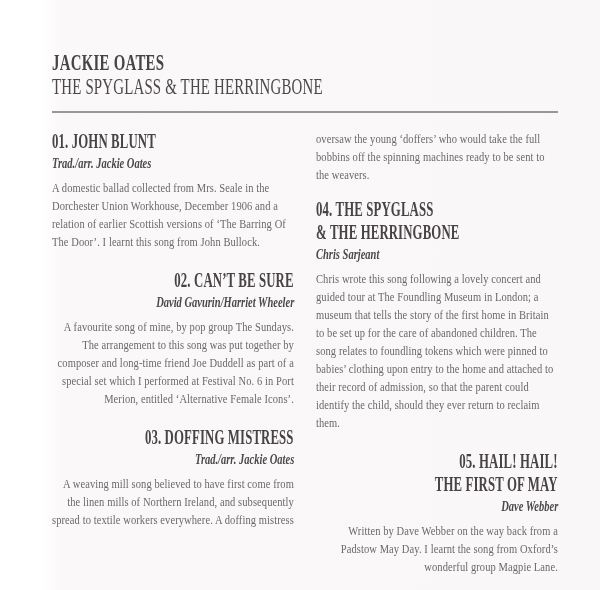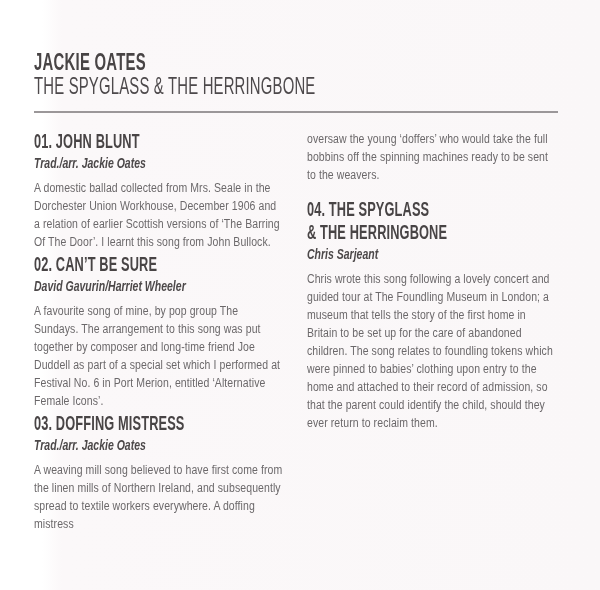--- a/index.html
+++ b/index.html
@@ -9,21 +9,21 @@
     font-family: "Liberation Sans", "DejaVu Sans", sans-serif;
   }
   .page {
     position: relative;
     width: 600px; height: 590px;
     background: linear-gradient(90deg, #ffffff 0px, #ffffff 42px, #fbf8f9 62px, #faf7f8 100%);
     color: #4a4648;
   }
   .content {
     position: absolute;
-    left: 34px; top: 50px; right: 42px;
+    left: 52px; top: 50px; right: 42px; font-family: Liberation Serif, serif;
   }
   
   .artist {
     font-size: 24px; line-height: 24px; font-weight: 700;
     letter-spacing: 0.4px;
     white-space: nowrap;
     width: 165%;
     transform: scaleX(0.62); transform-origin: 0 0;
     color: #484445;
   }
@@ -36,21 +36,21 @@
     color: #4d494b;
   }
   .rule {
     border: none;
     border-top: 2px solid #9b9799;
     margin: 13px 0 17px 0;
   }
   
   .cols { display: flex; gap: 22px; }
   .col { flex: 1 1 0; min-width: 0; }
-  .track + .track { margin-top: 2px; }
+  .track + .track { margin-top: 18px; text-align: right; }
   
   .track-heading {
     margin: 0; padding: 0;
     font-size: 20px; line-height: 23px; font-weight: 700;
     letter-spacing: 0.2px;
     white-space: pre-line;
     width: 156%;
     transform: scaleX(0.64); transform-origin: 0 0;
     color: #484445;
   }
@@ -111,18 +111,24 @@
 
         <p class="notes continuation">oversaw the young ‘doffers’ who would take the full bobbins off the spinning machines ready to be sent to the weavers.</p>
 
         <div class="track">
           <h3 class="track-heading"><span>04.</span> <span>THE SPYGLASS
 &amp; THE HERRINGBONE</span></h3>
           <div class="credit">Chris Sarjeant</div>
           <p class="notes">Chris wrote this song following a lovely concert and guided tour at The Foundling Museum in London; a museum that tells the story of the first home in Britain to be set up for the care of abandoned children. The song relates to foundling tokens which were pinned to babies’ clothing upon entry to the home and attached to their record of admission, so that the parent could identify the child, should they ever return to reclaim them.</p>
         </div>
 
+        <div class="track">
+          <h3 class="track-heading"><span>05.</span> <span>HAIL! HAIL!
+THE FIRST OF MAY</span></h3>
+          <div class="credit">Dave Webber</div>
+          <p class="notes">Written by Dave Webber on the way back from a Padstow May Day. I learnt the song from Oxford’s wonderful group Magpie Lane.</p>
+        </div>
 
       </div>
 
     </div>
   </div>
 </div>
 
 </body></html>

